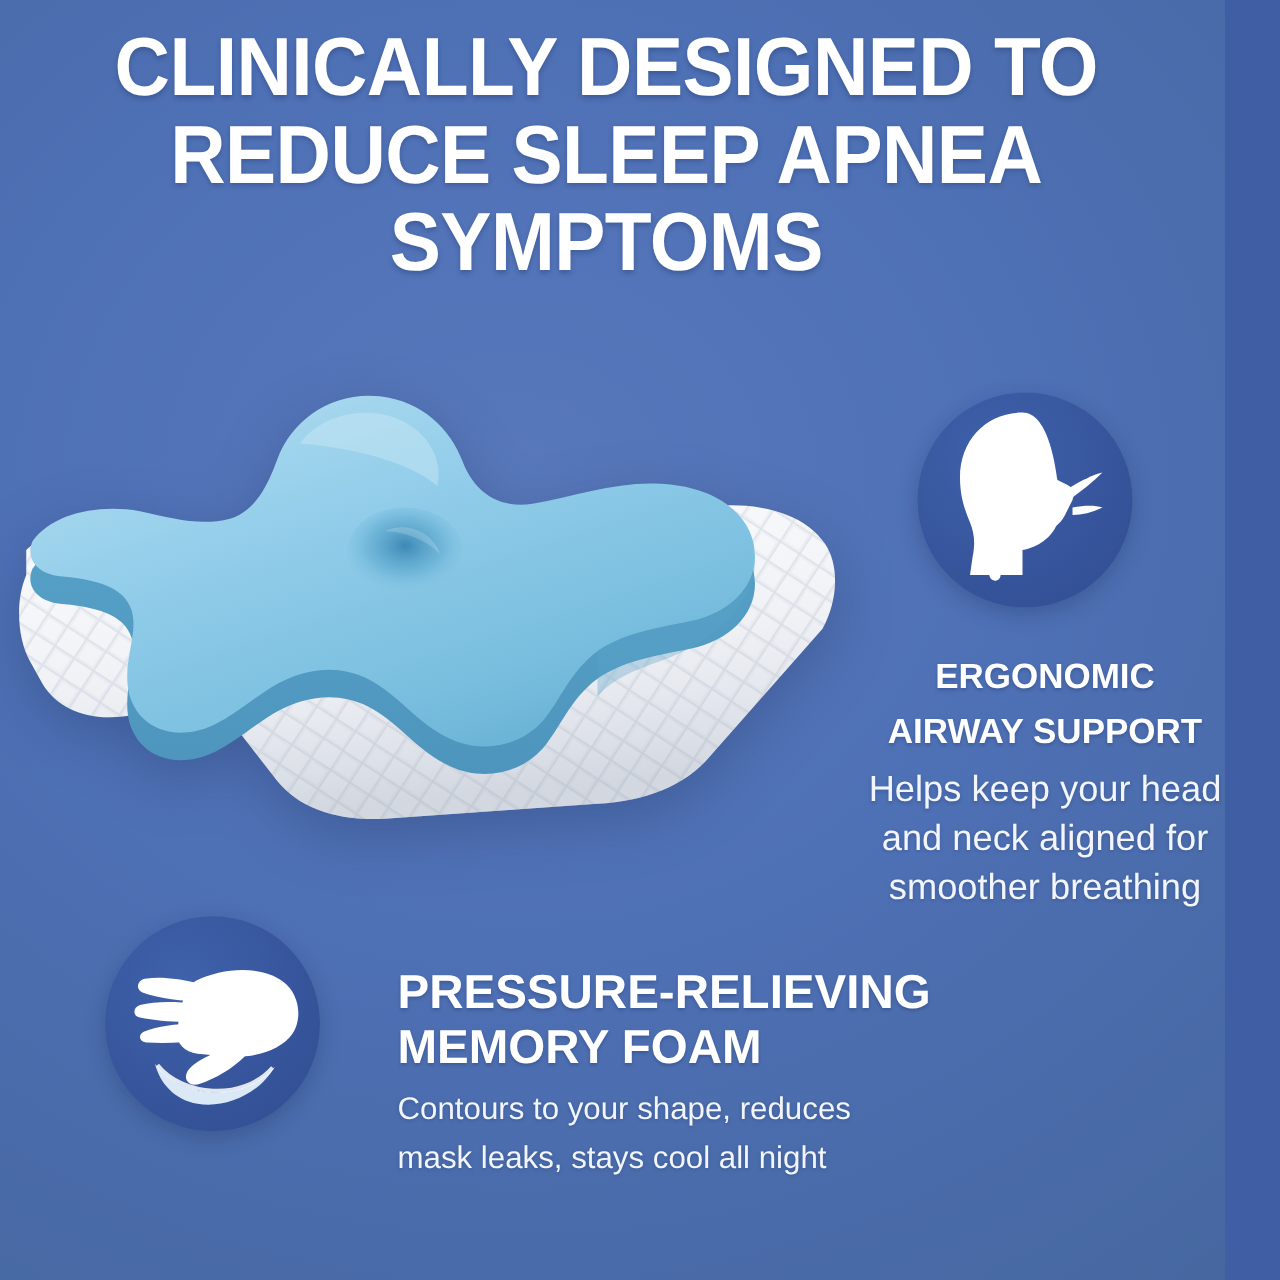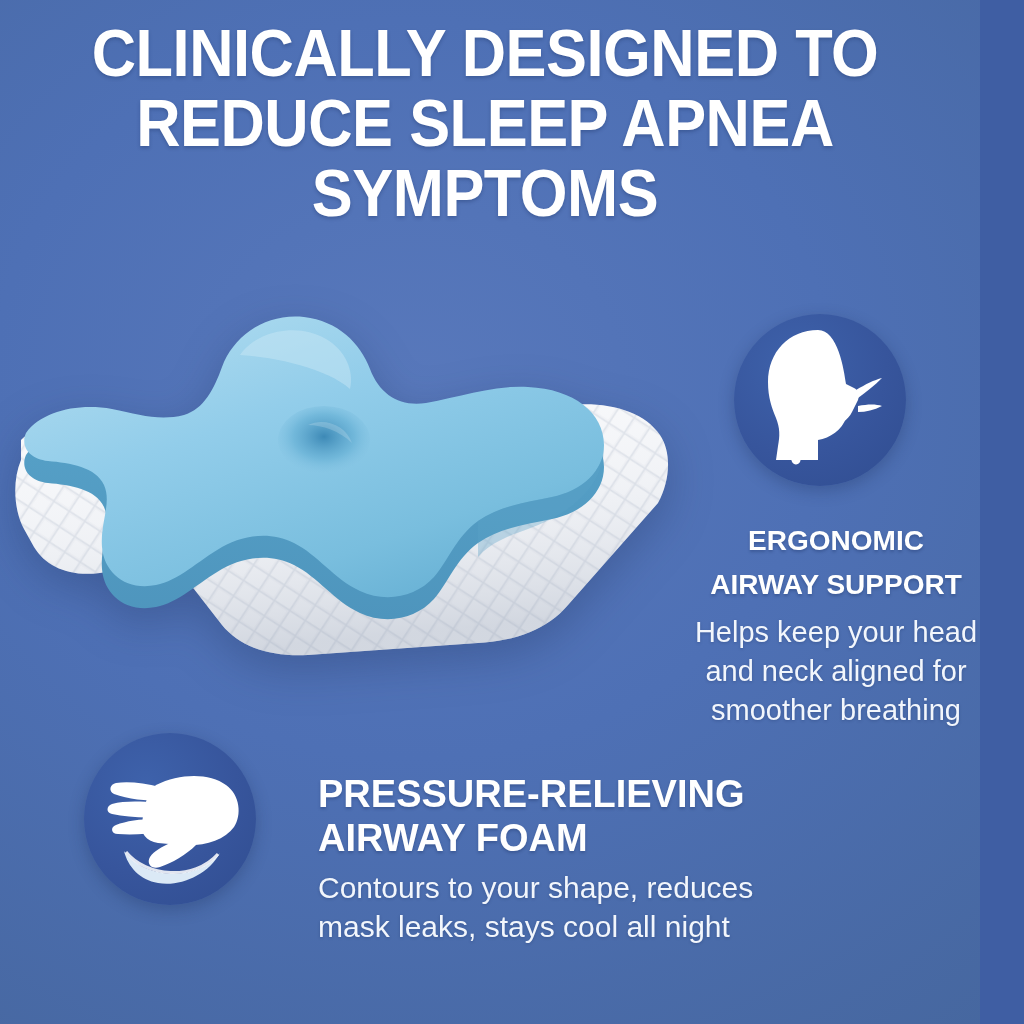--- a/index.html
+++ b/index.html
@@ -85,21 +85,21 @@
   #feature-airway .feat-body  { font-size: 29px; line-height: 39px; margin-top: 6px; }
 
   #feature-foam {
     position: absolute;
     left: 318px;
     top: 772px;
     width: 560px;
     text-align: left;
   }
   #feature-foam .feat-title { font-size: 38px; line-height: 44px; }
-  #feature-foam .feat-body  { font-size: 30px; line-height: 39px; margin-top: 8px; }
+  #feature-foam .feat-body  { font-size: 25px; line-height: 39px; margin-top: 8px; }
 </style>
 </head>
 <body>
 
 <div id="canvas">
 
   <div class="headline">CLINICALLY DESIGNED TO
 REDUCE SLEEP APNEA
 SYMPTOMS</div>
 
@@ -289,18 +289,18 @@
                C 88 130, 102 122, 112 112 Z" fill="#ffffff"></path>
 
       <path d="M40 118 C 60 146, 112 150, 136 120
                C 124 142, 96 154, 74 150 C 56 147, 44 134, 40 118 Z" fill="#dbe9f6"></path>
       <path d="M42 119 C 62 144, 110 148, 134 121" stroke="#ffffff" stroke-width="3" fill="none" opacity="0.85"></path>
     </svg>
   </div>
 
   <div id="feature-foam">
     <div class="feat-title">PRESSURE-RELIEVING
-AIRWAY FOAM</div>
+MEMORY FOAM</div>
     <div class="feat-body">Contours to your shape, reduces
 mask leaks, stays cool all night</div>
   </div>
 
 </div>
 
 </body></html>

